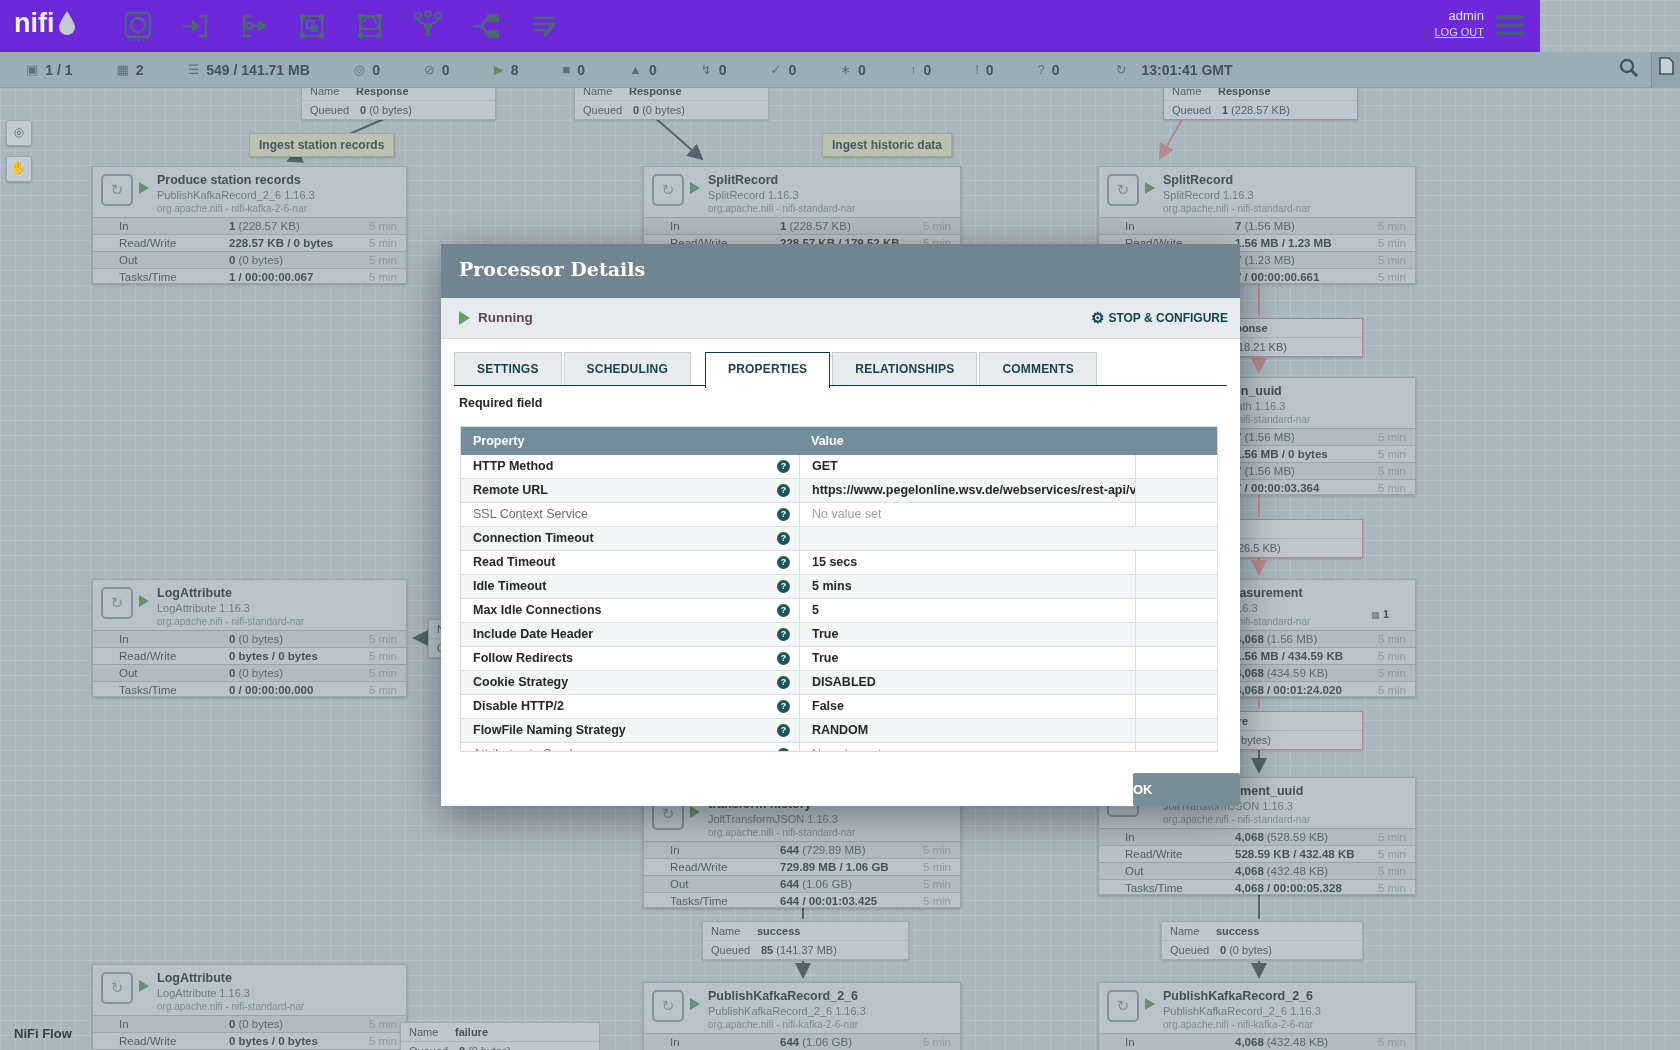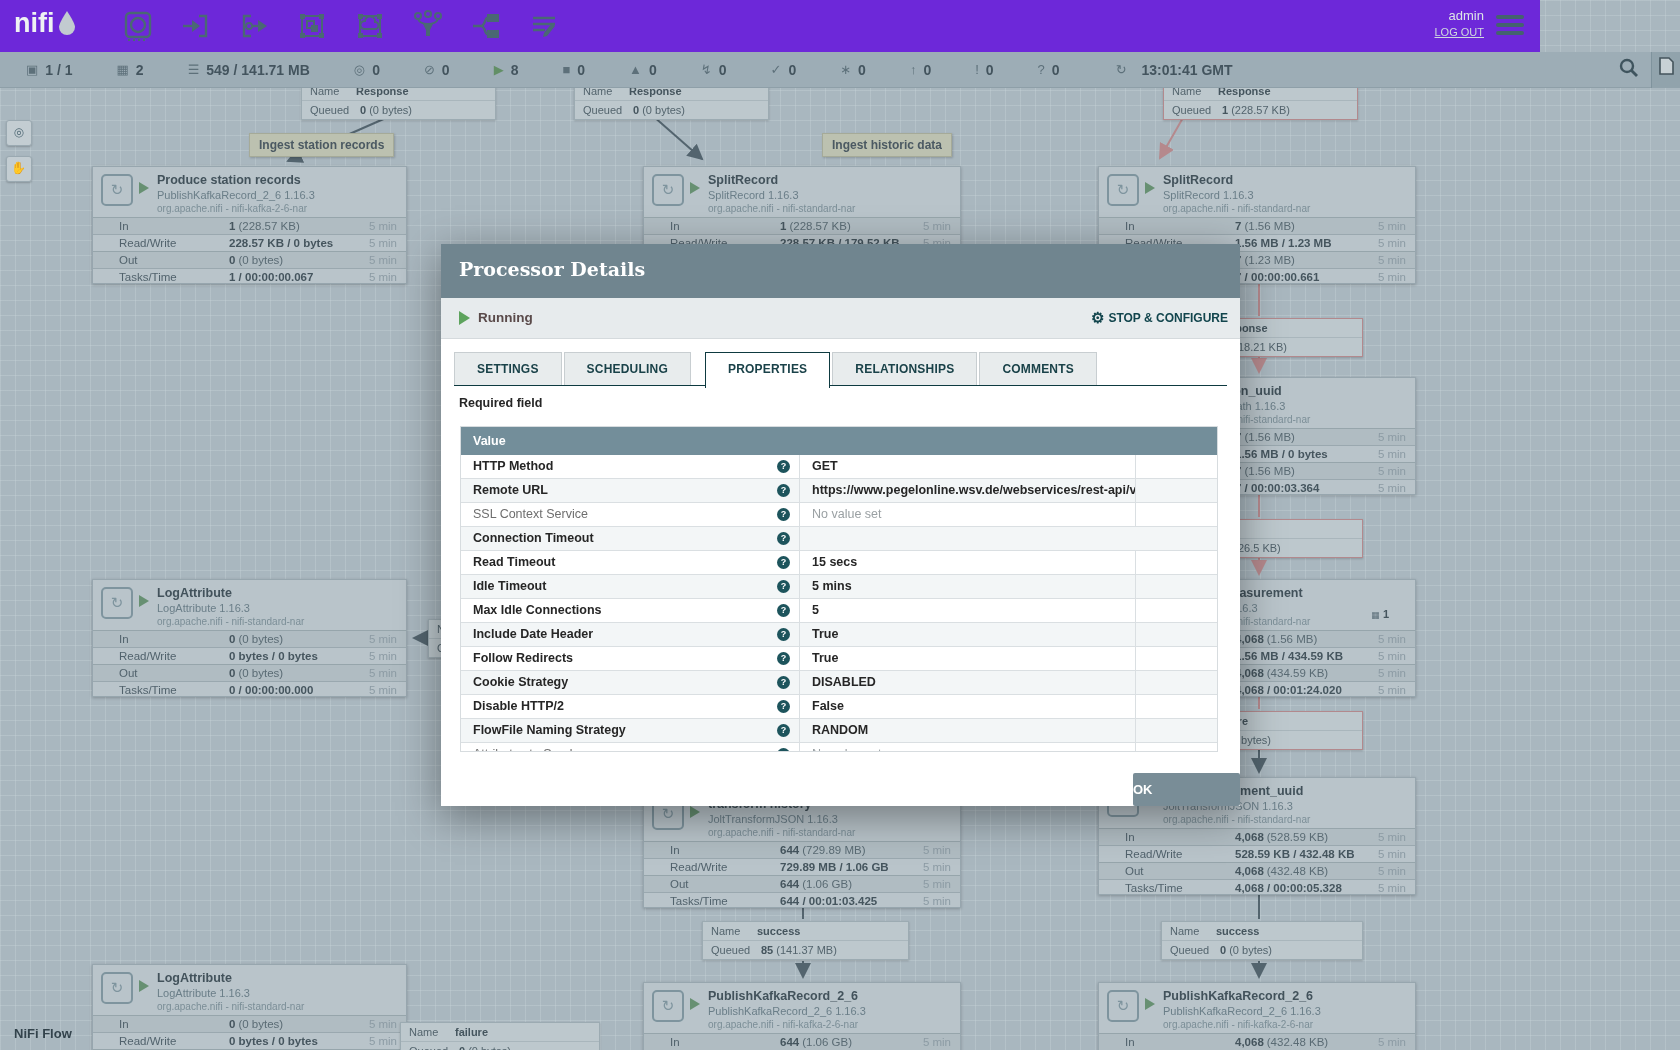--- a/index.html
+++ b/index.html
@@ -722,20 +722,21 @@
     </div>
     <div class="m-status">
       <span class="run-play"></span>
       <span class="run-text">Running</span>
       <span class="stopcfg"><span class="gear">⚙</span><span>STOP &amp; CONFIGURE</span></span>
     </div>
     <div class="m-tabs" id="dialog-tabs"><span class="tab">SETTINGS</span><span class="tab">SCHEDULING</span><span class="tab active">PROPERTIES</span><span class="tab">RELATIONSHIPS</span><span class="tab">COMMENTS</span></div>
     <div class="req-note">Required field</div>
     <div class="ptable">
       <div class="thead">
+        <div class="th1">Property</div>
         <div class="th2">Value</div>
         <div class="th3"></div>
       </div>
       <div id="prop-rows">
           <div class="drow">
             <div class="dc1 req">HTTP Method<span class="help">?</span></div>
             <div class="dc2">GET</div>
             <div class="dc3"></div>
           </div>
           <div class="drow">

